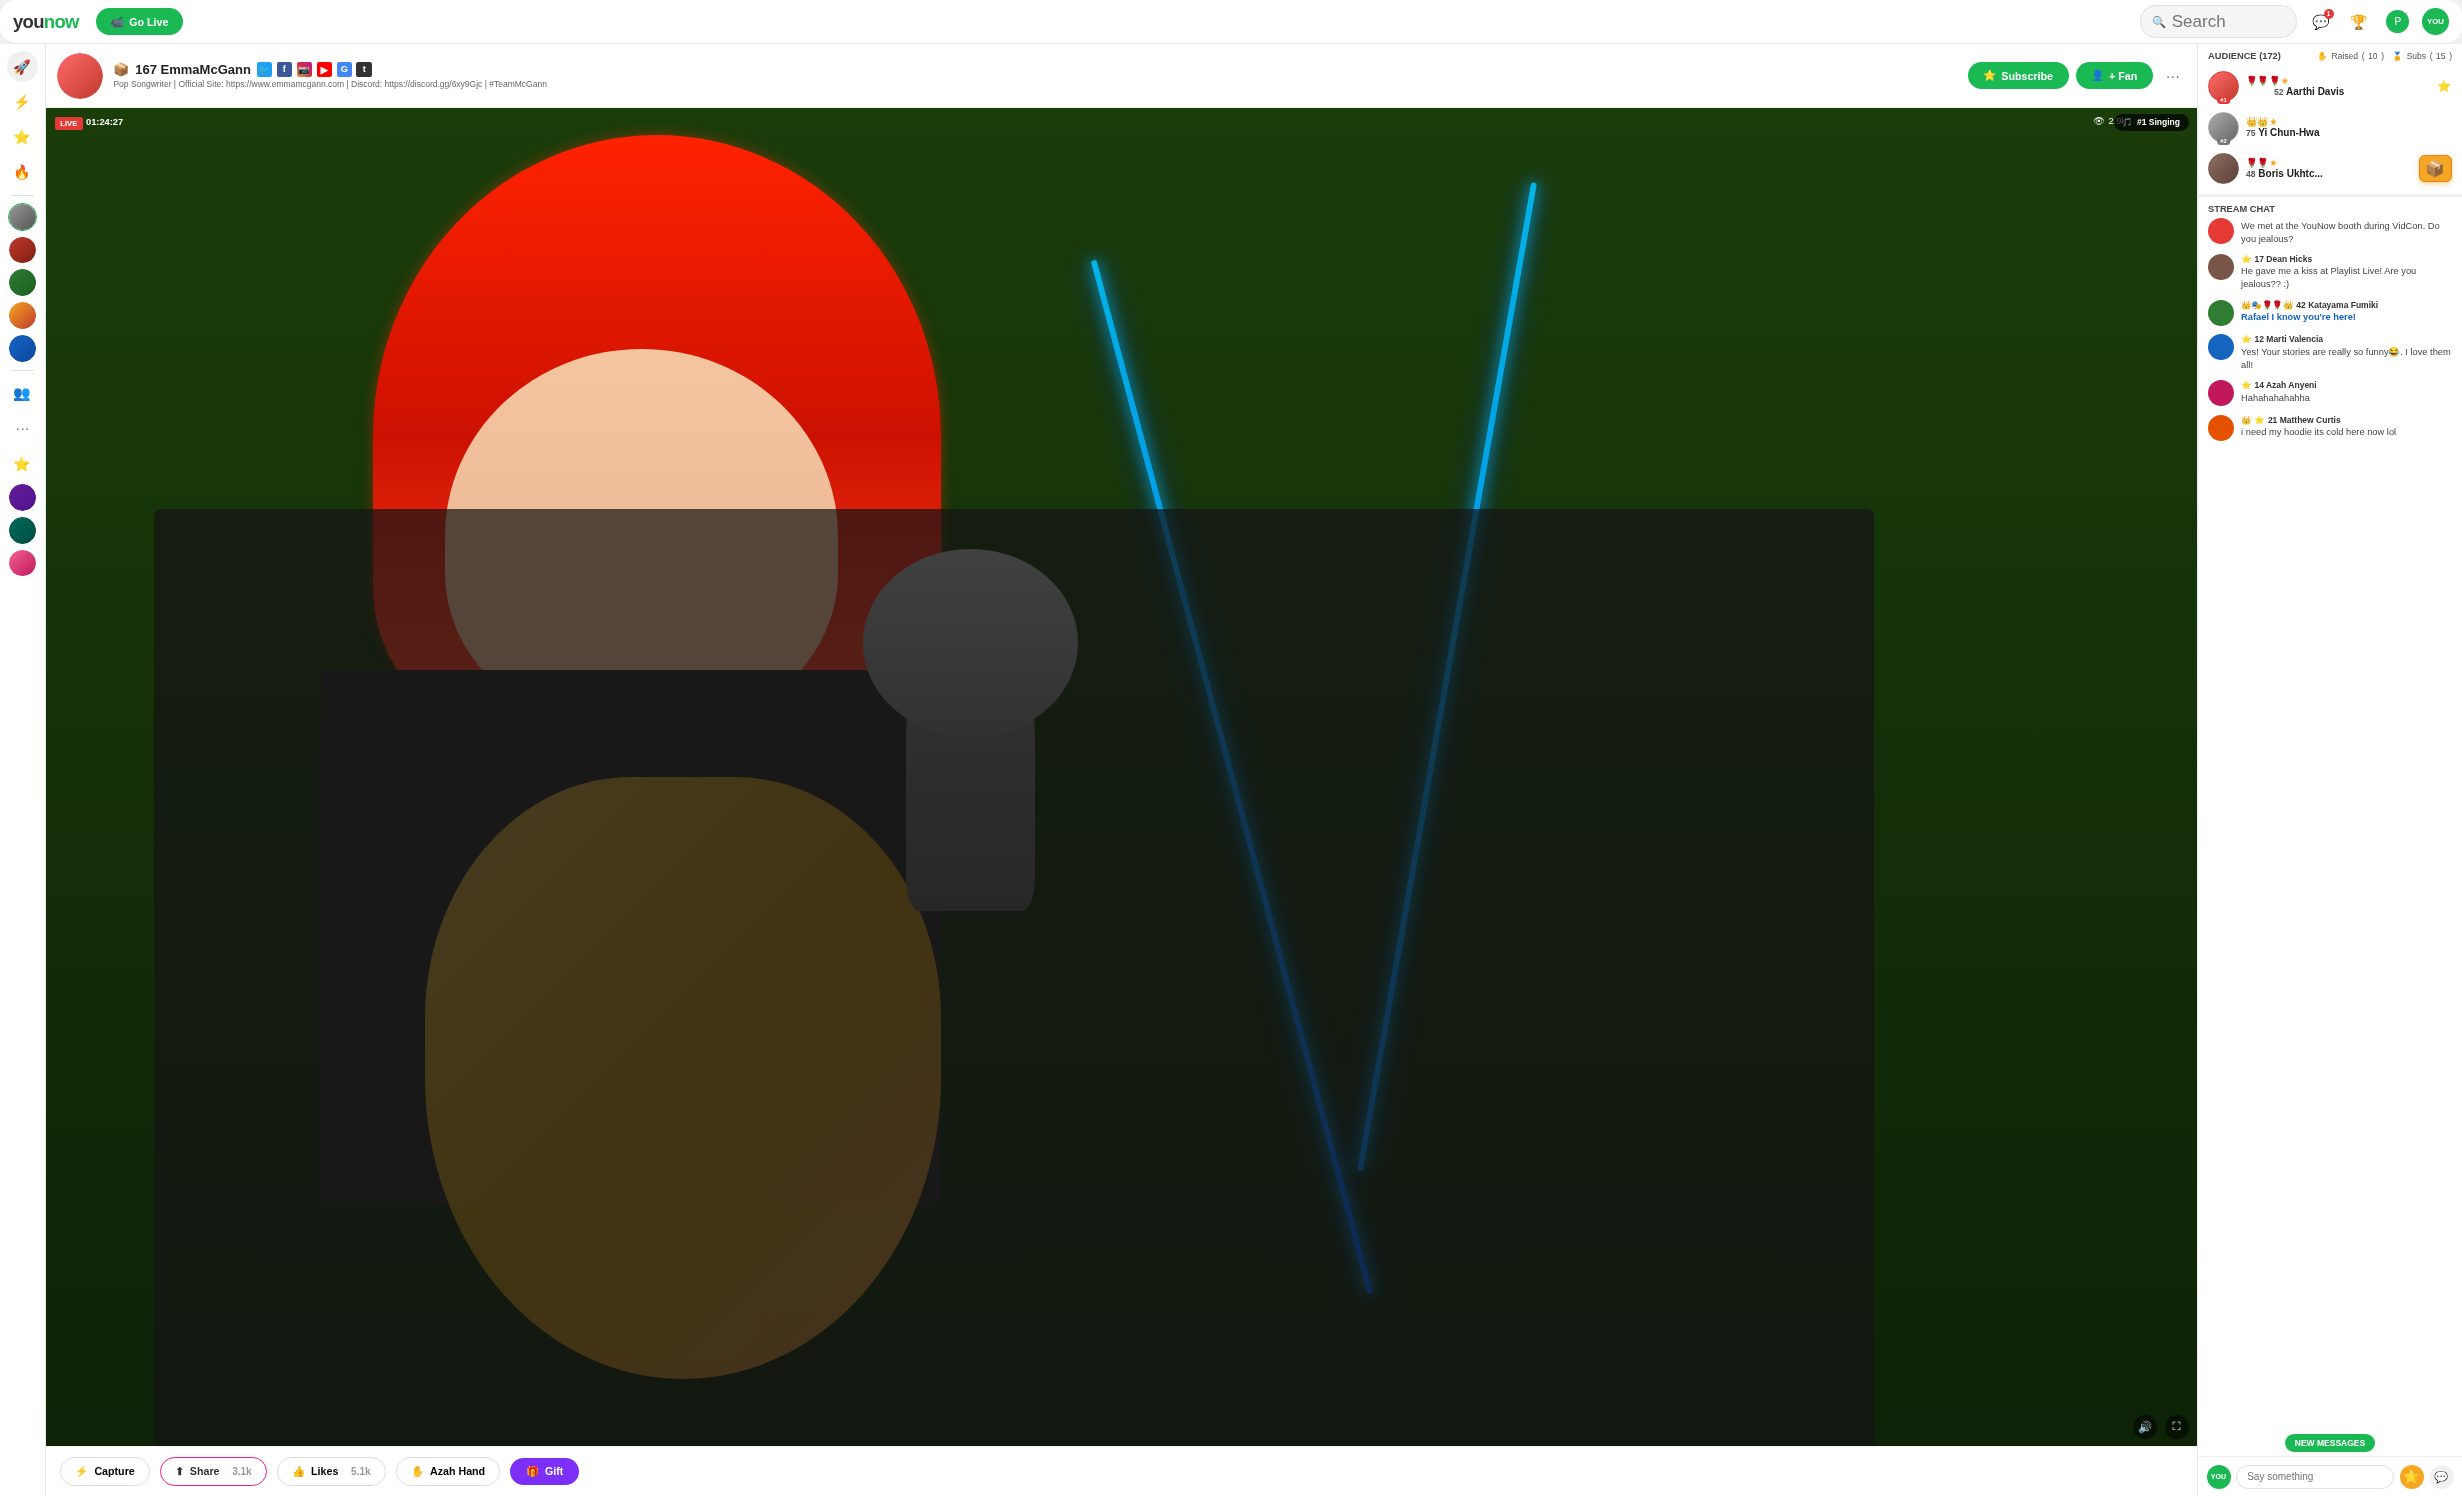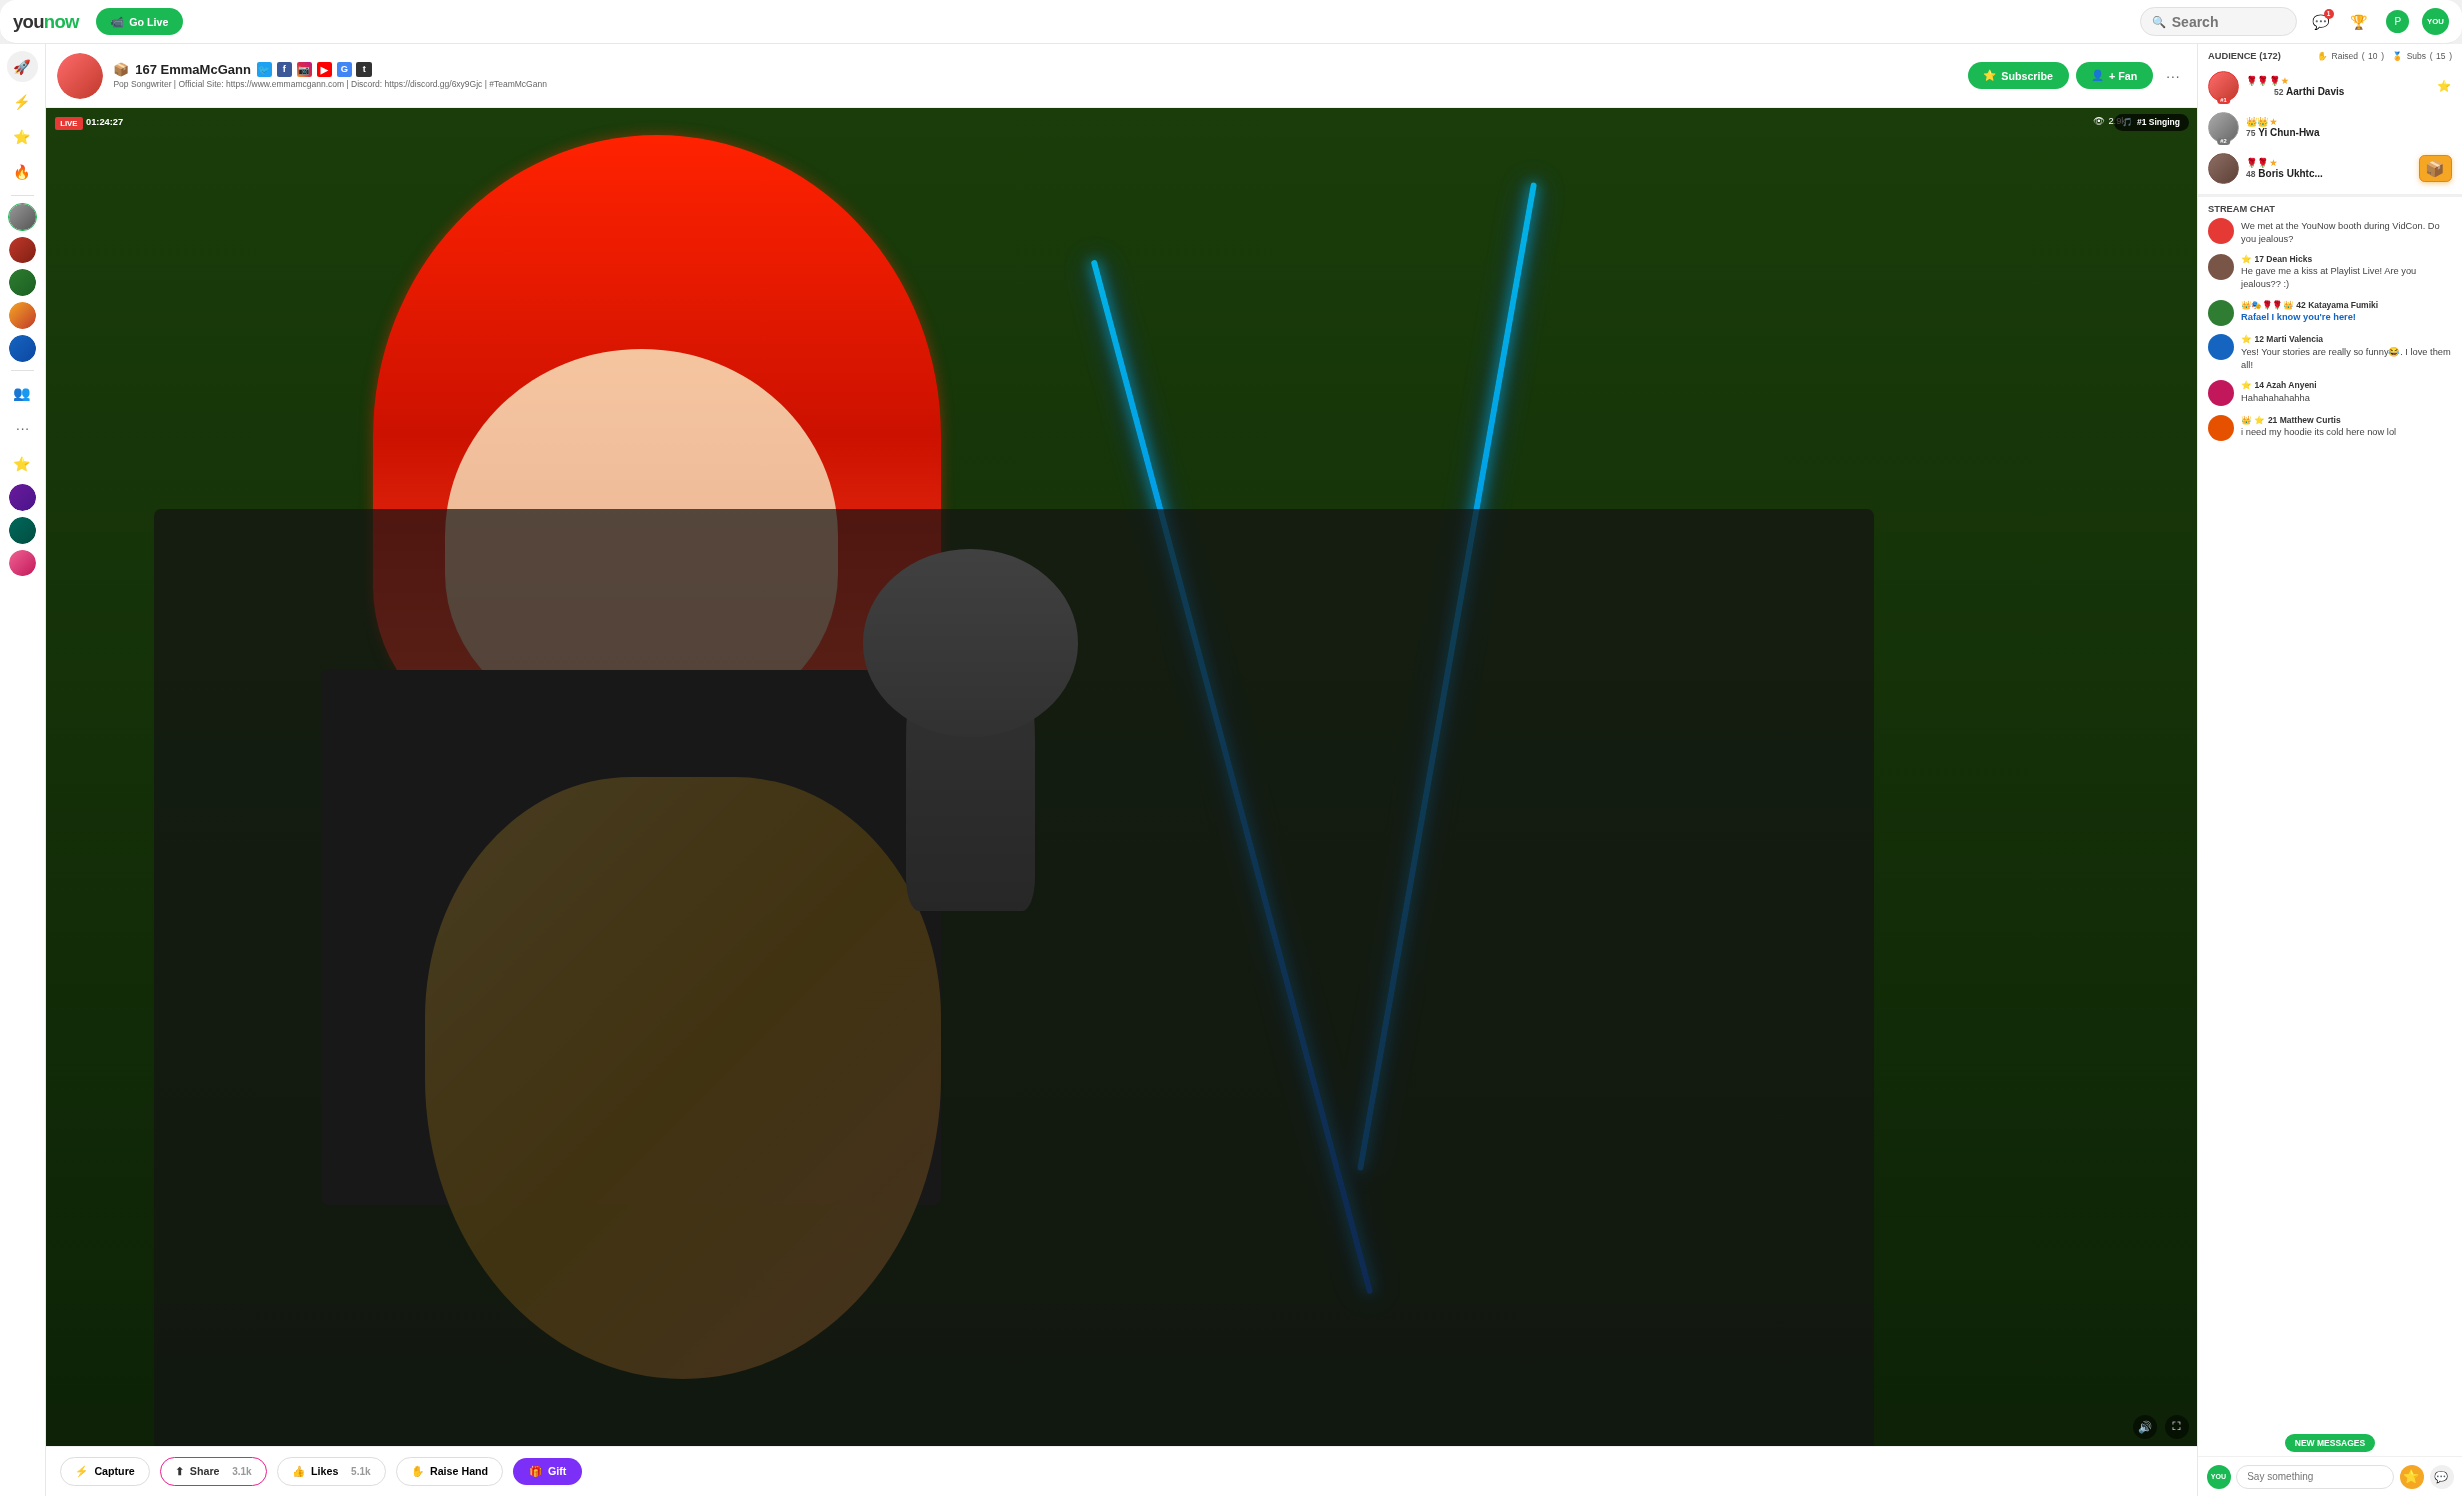--- a/index.html
+++ b/index.html
@@ -19,22 +19,22 @@
       display: flex; align-items: center; gap: 5px;
     }
     .go-live-btn .cam-icon { font-size: 11.4px; }
     .spacer { flex: 1; }
     .search-bar {
       display: flex; align-items: center; background: #f5f5f5;
       border-radius: 15.7px; padding: 5.7px 11.4px; gap: 5.7px; width: 157px;
       border: 0.7px solid #e0e0e0;
     }
     .search-bar input {
-      border: none; background: transparent; font-size: 14px;
-      outline: none; width: 100%; color: #333; font-weight: bold;
+      border: none; background: transparent; font-size: 17px;
+      outline: none; width: 100%; color: #333;
     }
     .nav-icons { display: flex; align-items: center; gap: 10px; }
     .nav-icon-btn {
       width: 28.5px; height: 28.5px; border-radius: 50%; border: none;
       background: transparent; cursor: pointer; display: flex;
       align-items: center; justify-content: center; font-size: 14.2px; position: relative;
     }
     .nav-icon-btn .badge {
       position: absolute; top: 1.4px; right: 1.4px; background: #e53935;
       color: #fff; border-radius: 50%; font-size: 6.4px; width: 10px; height: 10px;
@@ -425,21 +425,21 @@
         <span>Share</span>
         <span class="count">3.1k</span>
       </button>
       <button class="action-btn">
         <span>👍</span>
         <span>Likes</span>
         <span class="count">5.1k</span>
       </button>
       <button class="action-btn">
         <span>✋</span>
-        <span>Raise Hand</span>
+        <span>Azah Hand</span>
       </button>
       <button class="gift-btn">
         <span>🎁</span>
         <span>Gift</span>
       </button>
     </div>
 
   </div>
 
   <aside class="right-sidebar">

